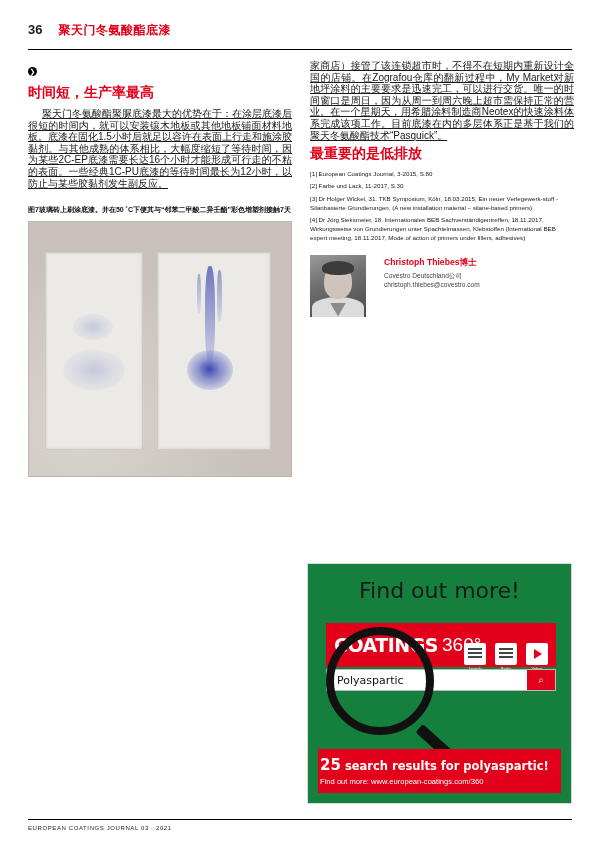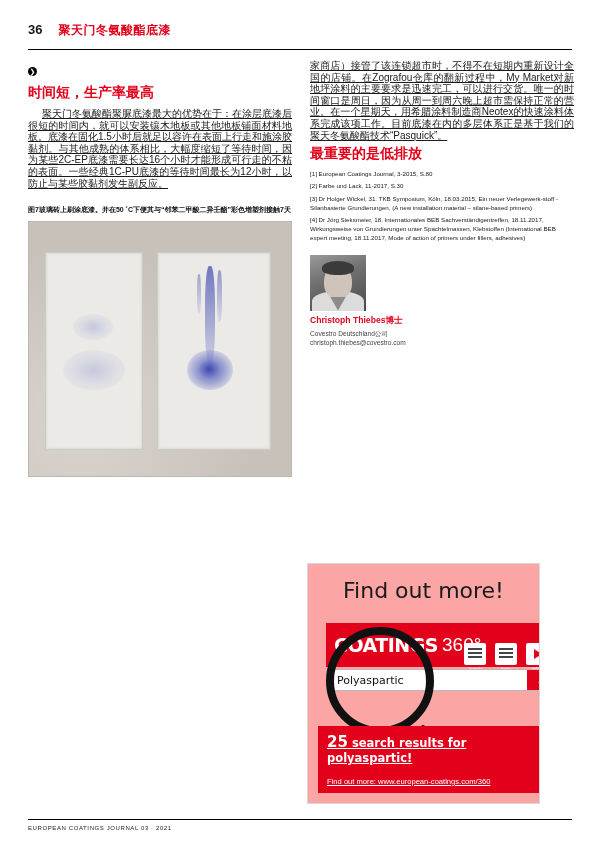--- a/index.html
+++ b/index.html
@@ -89,24 +89,23 @@
     font-size: 6.2px;
     line-height: 9.2px;
     text-align: left;
     margin: 0;
     color: #1a1a1a;
   }
   .refs div { margin-bottom: 3px; }
   
   .author {
     display: flex;
-    gap: 2px;
+    gap: 18px;
     margin-top: 12px;
     align-items: flex-start;
-    flex-direction: column;
   }
   .author-photo {
     width: 56px;
     height: 62px;
     background: linear-gradient(160deg,#9a9a9a 0%,#707070 40%,#4a4a4a 100%);
     position: relative;
     overflow: hidden;
     flex: 0 0 56px;
   }
   .author-photo .face {
@@ -198,23 +197,23 @@
   .stain-pale {
     position: absolute;
     background: radial-gradient(ellipse at center, rgba(150,160,210,0.45) 0%, rgba(185,192,222,0.25) 55%, rgba(255,255,255,0) 100%);
     border-radius: 50%;
   }
   
   .ad {
     position: absolute;
     left: 307px;
     top: 563px;
-    width: 233px;
+    width: 265px;
     height: 241px;
-    background: #fca5a5;
+    background: #15803d;
     border: 1px solid #d8d8d8;
     box-sizing: border-box;
     overflow: hidden;
   }
   .ad-head {
     text-align: center;
     font-size: 22px;
     color: #1a1a1a;
     padding: 14px 0 4px 0;
     font-family: "DejaVu Sans", sans-serif;
@@ -327,33 +326,32 @@
     transform: rotate(42deg);
     border-radius: 3px;
   }
   .ad-foot {
     position: absolute;
     left: 10px;
     bottom: 10px;
     width: 243px;
     background: #e2001a;
     color: #fff;
-    padding: 7px 9px;
-    box-sizing: border-box;
-    text-decoration: underline;
+    padding: 7px 2px;
+    box-sizing: border-box;
   }
   .ad-foot .l1 {
     font-size: 11.5px;
     font-weight: bold;
     font-family: "DejaVu Sans", sans-serif;
   }
   .ad-foot .l1 .big { font-size: 15px; }
   .ad-foot .l2 {
     font-size: 7.6px;
-    margin-top: 12px;
+    margin-top: 3px;
   }
   
   .footer {
     position: absolute;
     left: 28px;
     bottom: 18px;
     width: 544px;
     border-top: 1px solid #000;
     padding-top: 5px;
     font-size: 6px;

